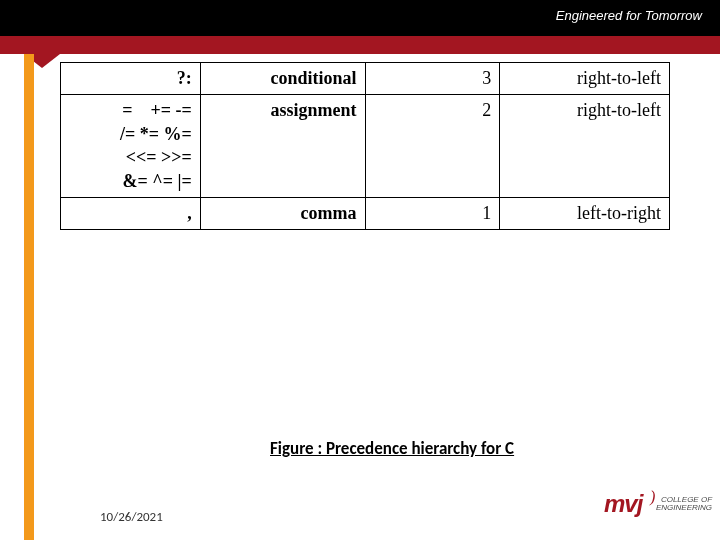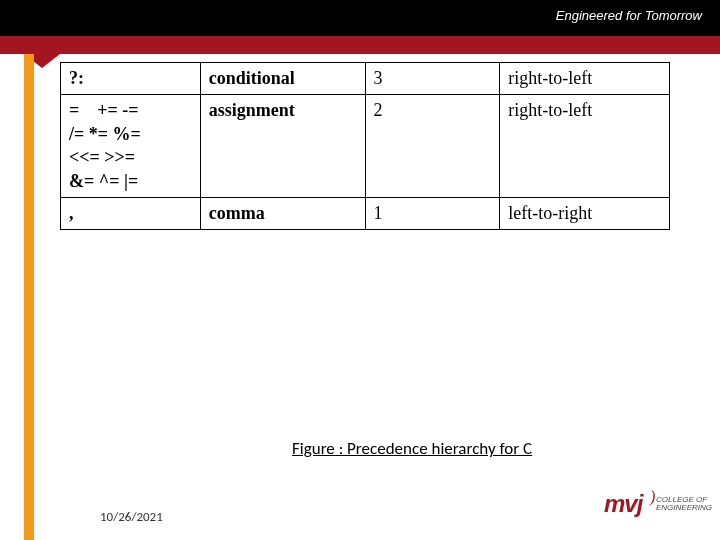--- a/index.html
+++ b/index.html
@@ -1,35 +1,35 @@
 <!DOCTYPE html>
 <html><head>
 <meta charset="utf-8">
 <style>
   * { box-sizing: border-box; margin: 0; padding: 0; }
   html, body { width: 720px; height: 540px; font-family: "Times New Roman", Times, serif; background: #fff; }
-  .slide { position: relative; width: 720px; height: 540px; background: #fff; }
+  .slide { position: relative; width: 720px; height: 540px; background: #fff; text-align: right; }
   .topbar { position: absolute; left: 0; top: 0; width: 100%; height: 36px; background: #000; }
   .tagline { position: absolute; right: 18px; top: 8px; color: #fff; font-family: Arial, Helvetica, sans-serif; font-size: 13px; font-style: italic; }
   .redband { position: absolute; left: 0; top: 36px; width: 100%; height: 18px; background: #a31621; }
   .redband::after {
     content: ""; position: absolute; left: 24px; top: 18px;
     border-left: 18px solid transparent; border-right: 18px solid transparent;
     border-top: 14px solid #a31621;
   }
   .orange-rail { position: absolute; left: 24px; top: 54px; width: 10px; height: 486px; background: #f3991b; }
   .content { position: absolute; left: 56px; top: 60px; right: 20px; bottom: 46px; }
   table.prec { border-collapse: collapse; width: 610px; margin-top: 2px; margin-left: 4px; }
   table.prec td { border: 1px solid #000; padding: 4px 8px; vertical-align: top; font-size: 18px; line-height: 1.3; font-family: "Times New Roman", Times, serif; }
   .col-op { width: 140px; }
   .col-name { width: 165px; font-weight: bold; }
   .col-prec { width: 135px; }
   .col-assoc { width: 170px; }
   .bold { font-weight: bold; }
-  .caption { position: absolute; left: 236px; top: 378px; font-family: "Calibri", Arial, sans-serif; font-size: 17px; text-decoration: underline; }
+  .caption { position: absolute; left: 214px; top: 378px; font-family: "Calibri", Arial, sans-serif; font-size: 17px; text-decoration: underline; font-weight: bold; }
   .footer-date { position: absolute; left: 52px; bottom: 16px; font-family: "Calibri", Arial, sans-serif; font-size: 13px; color: #333; margin-left: 48px; }
   .logo { position: absolute; right: 18px; bottom: 10px; width: 98px; height: 40px; }
   .logo-main { position: absolute; left: 0; top: 0; font-family: Liberation Sans, sans-serif; font-weight: bold; font-size: 24px; font-style: italic; color: #a31621; letter-spacing: -1px; }
   .logo-arc { position: absolute; left: 46px; top: -2px; font-size: 16px; color: #a31621; font-style: italic; }
   .logo-sub { position: absolute; left: 52px; top: 6px; font-size: 8px; line-height: 1.05; color: #4a4a4a; font-family: Arial, sans-serif; font-style: italic; }
 </style>
 </head>
 <body>
 
 <div class="slide">

